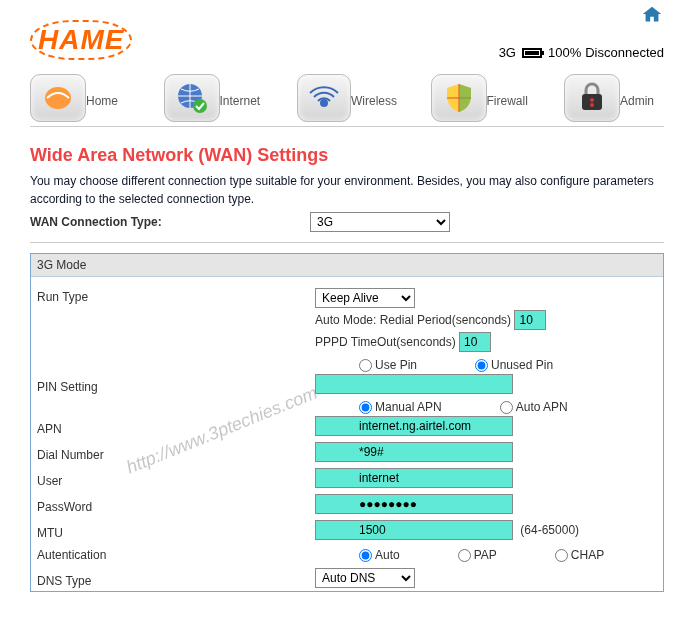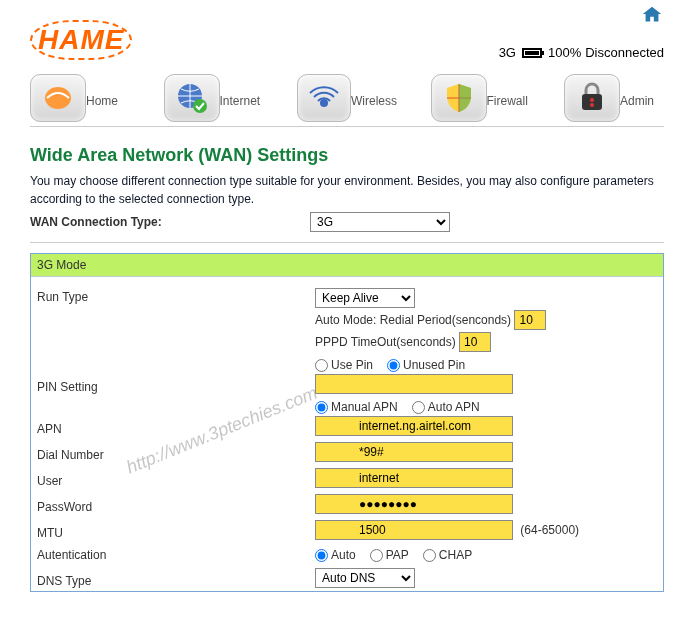--- a/index.html
+++ b/index.html
@@ -10,38 +10,38 @@
 .header-row { display: flex; justify-content: space-between; align-items: flex-end; margin-top: -6px; }
 .logo { font-size: 28px; font-weight: bold; font-style: italic; color: #ff6600; letter-spacing: 1px; padding: 2px 6px; border: 2px dashed #ff6600; border-radius: 50%/60%; }
 .status { font-size: 13px; color: #000; display: flex; align-items: center; gap: 4px; }
 .battery { width: 20px; height: 10px; border: 2px solid #000; display: inline-block; position: relative; margin: 0 2px; }
 .battery::after { content: ""; position: absolute; right: -4px; top: 1px; width: 2px; height: 4px; background: #000; }
 .battery .fill { position: absolute; inset: 1px; background: #000; }
 .navbar { display: flex; justify-content: space-between; margin-top: 14px; border-bottom: 1px solid #ccc; padding-bottom: 4px; }
 .nav-item { display: flex; flex-direction: row; align-items: center; width: 100px; cursor: pointer; }
 .nav-icon { width: 56px; height: 48px; border-radius: 10px; background: linear-gradient(#f5f5f5,#d5d5d5); border: 1px solid #bbb; display: flex; align-items: center; justify-content: center; box-shadow: inset 0 0 6px rgba(255,255,255,.8); }
 .nav-label { margin-top: 6px; color: #555; font-size: 12px; }
-.page-title { font-size: 18px; color: #15803d; margin-top: 18px; }
+.page-title { font-size: 18px; color: #ef4444; margin-top: 18px; }
 .page-desc { font-size: 12px; color: #0f172a; margin-top: 6px; line-height: 1.5; }
 .wan-type-row { display: flex; align-items: center; margin-top: 4px; padding-bottom: 10px; border-bottom: 1px solid #ccc; }
 .wan-type-row .lbl { font-weight: bold; width: 280px; }
 .sel { border: 1px solid #888; background: #fff; font-size: 12px; height: 20px; padding: 0 2px; }
 .sel-wide { width: 140px; }
 .sel-med { width: 100px; }
 .panel { border: 1px solid #7aa7d4; margin-top: 10px; }
-.panel-head { padding: 4px 6px; color: #333; border-bottom: 1px solid #bcd; background: #bef264; text-align: left; }
+.panel-head { padding: 4px 6px; color: #333; border-bottom: 1px solid #bcd; background: #e5e5e5; text-align: left; }
 .panel-body { padding: 8px 6px 0 6px; }
 .row { display: flex; align-items: flex-end; padding: 3px 0; }
 .row .lbl { width: 278px; color: #333; padding-top: 2px; }
 .row .ctl { flex: 1; }
-.txt { border: 1px solid #888; height: 20px; font-size: 12px; padding: 0 4px; background: #fde047; }
+.txt { border: 1px solid #888; height: 20px; font-size: 12px; padding: 0 4px; background: #5eead4; }
 .txt-sm { width: 32px; }
 .txt-md { width: 198px; padding-left: 43px; }
 .radio-row { display: flex; align-items: center; gap: 4px; flex-wrap: wrap; }
-.radio-row label { display: inline-flex; align-items: center; gap: 3px; margin-right: 10px; }
+.radio-row label { display: inline-flex; align-items: center; gap: 3px; margin-right: 10px; margin-left: 44px; }
 .stack { display: flex; flex-direction: column; gap: 2px; }
 .hint { color: #333; padding-left: 4px; margin-top: 24px; }
 .watermark { position: absolute; top: 420px; left: 120px; transform: rotate(-22deg); color: #999; font-size: 18px; opacity: .55; pointer-events: none; font-style: italic; }
 input[type=radio] { margin: 0; }
 </style>
 </head>
 <body>
 
 <div class="container" style="position:relative;">
 

